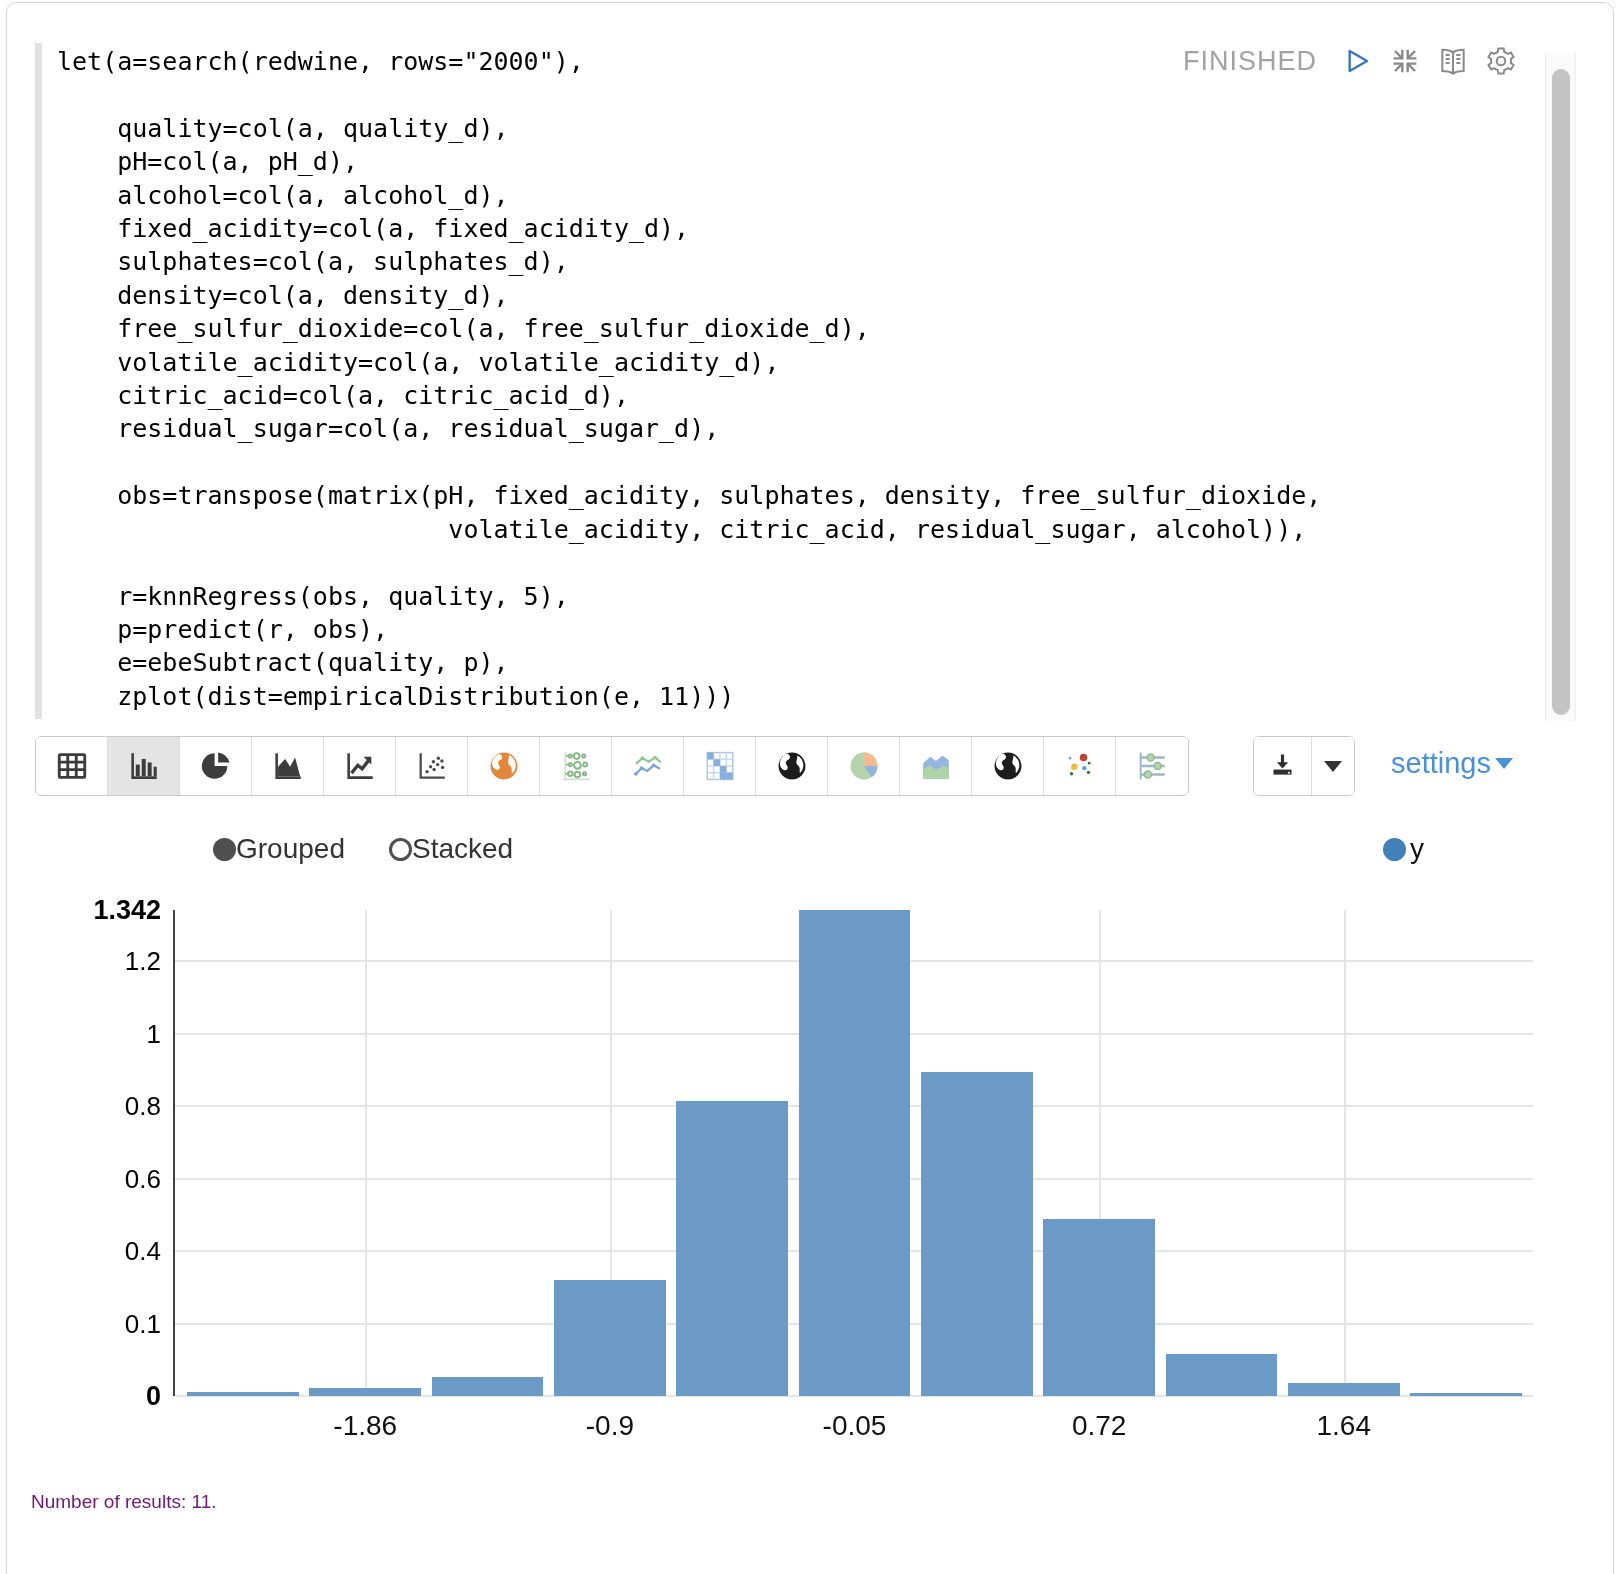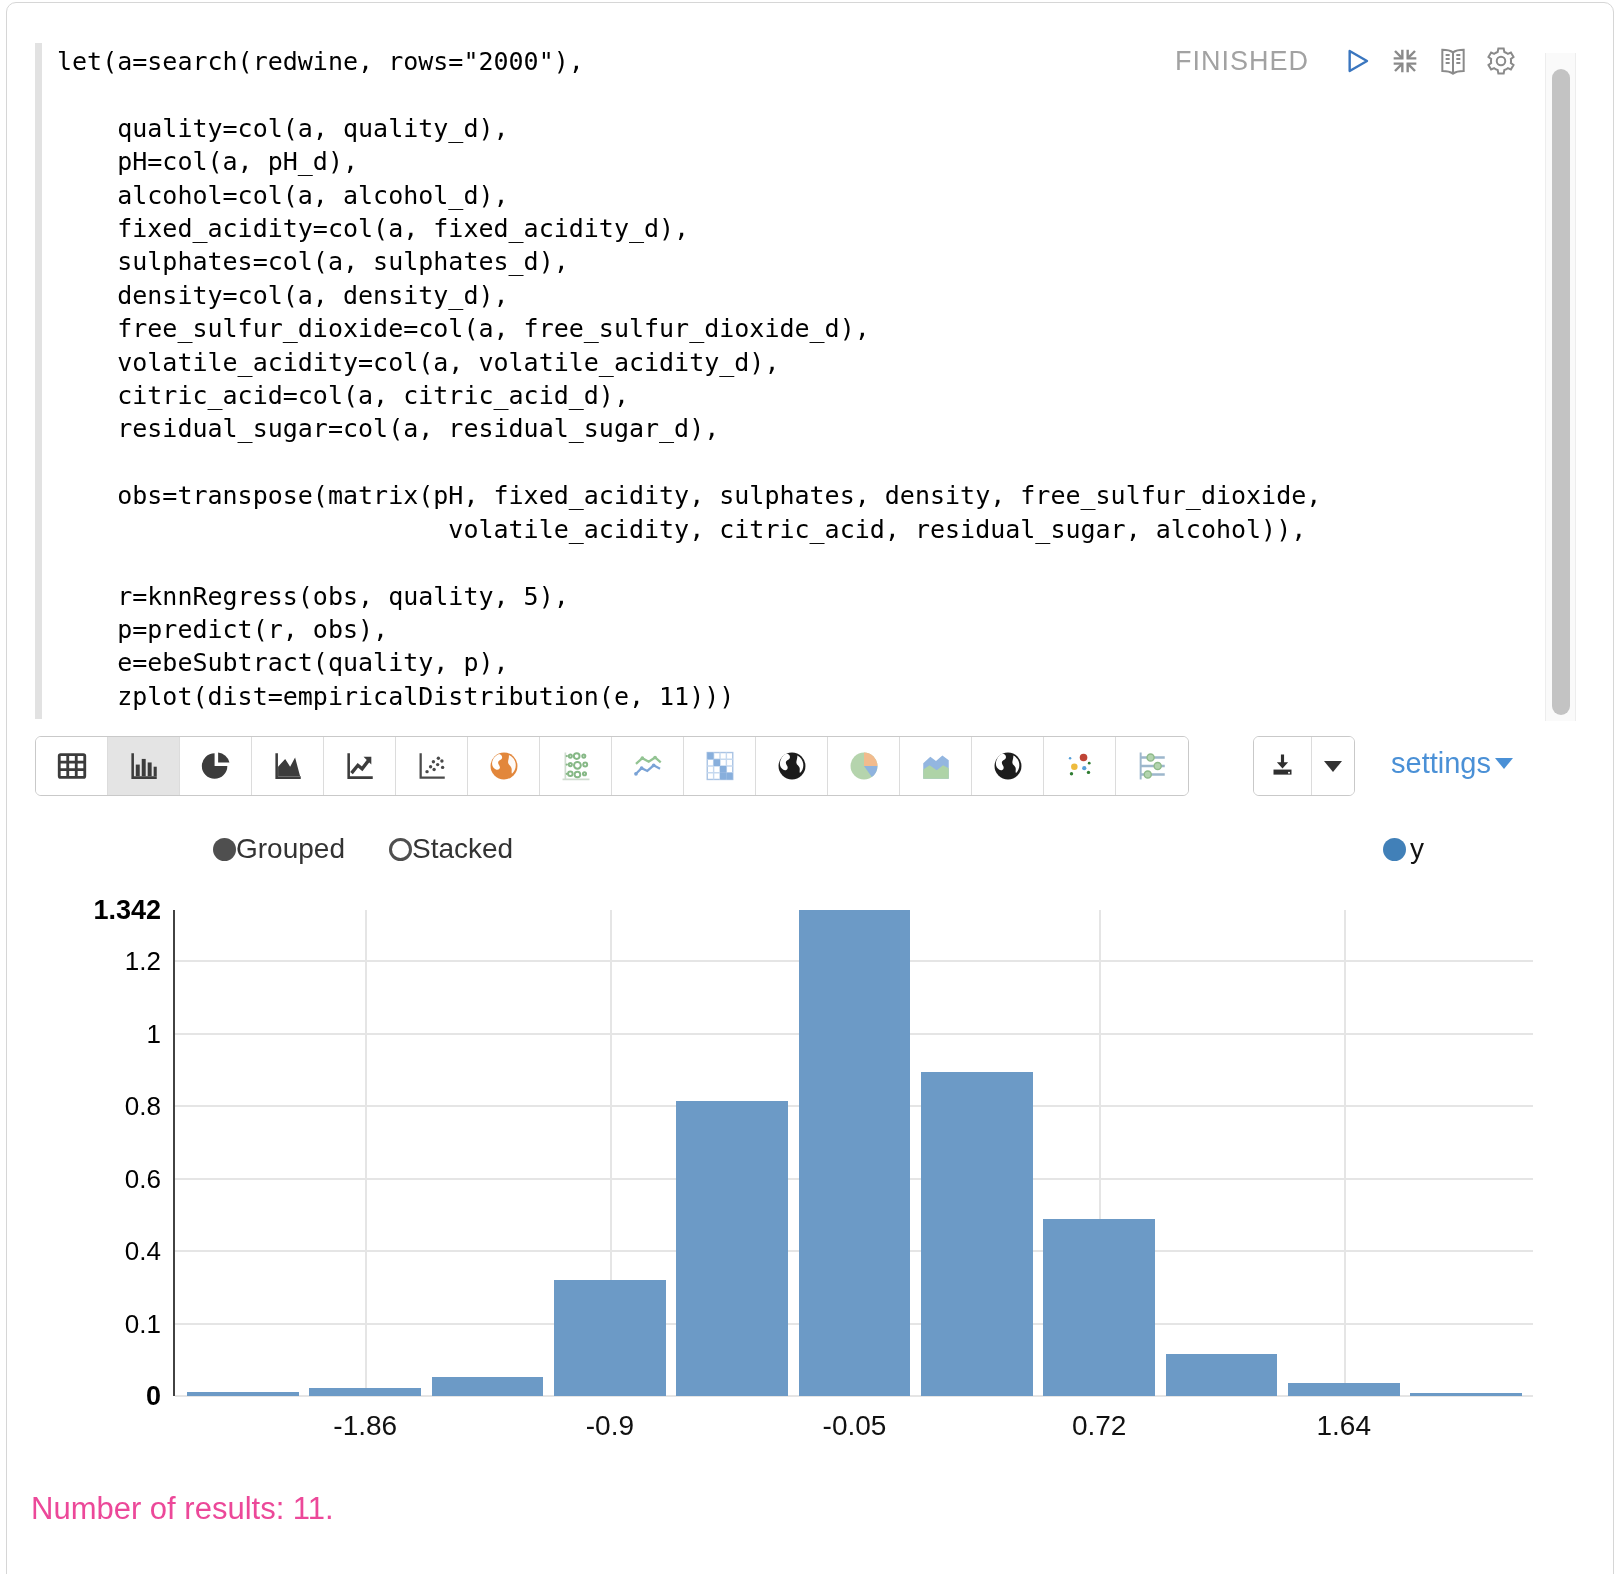--- a/index.html
+++ b/index.html
@@ -13,21 +13,21 @@
     background:#fff; border:1px solid #d6d6d6; border-radius:10px;
   }
   
   .gutter { position:absolute; left:28px; top:40px; width:7px; height:676px; background:#e2e2e2; }
   .code {
     position:absolute; left:50px; top:42px;
     font-family:"DejaVu Sans Mono", monospace; font-size:25px; line-height:33.4px;
     color:#000; white-space:pre; cursor:text;
   }
   .status-bar { position:absolute; top:40px; right:96px; height:36px; display:flex; align-items:center; gap:16px; }
-  .status { font-size:27px; color:#a2a2a2; letter-spacing:1px; margin-right:16px; }
+  .status { font-size:27px; color:#a2a2a2; letter-spacing:1px; margin-right:8px; }
   .pctl { width:32px; height:32px; padding:0; border:0; background:transparent; cursor:pointer; }
   .pctl svg { width:100%; height:100%; display:block; }
   .sb-track {
     position:absolute; left:1538px; top:50px; width:31px; height:668px;
     background:#fafafa; border-left:1px solid #ededed; border-right:1px solid #ededed;
   }
   .sb-thumb { position:absolute; left:6px; top:16px; width:18px; height:646px; background:#c3c3c3; border-radius:9px; }
   
   .viz-row { position:absolute; left:28px; top:733px; right:0; height:60px; }
   .viz-group { position:absolute; left:0; top:0; display:flex; border:1px solid #c9c9c9; border-radius:6px; overflow:hidden; background:#fff; }
@@ -53,21 +53,21 @@
   .series-legend { position:absolute; left:1376px; top:830px; display:flex; align-items:center; gap:4px; font-size:28px; color:#111; cursor:pointer; }
   .series-dot { width:23px; height:23px; border-radius:50%; }
   .plot { position:absolute; left:166px; top:907px; width:1360px; height:486px; border-left:2px solid #424242; }
   .gl-h { position:absolute; left:0; right:0; height:2px; background:#e5e5e5; }
   .gl-v { position:absolute; top:0; bottom:0; width:2px; background:#e5e5e5; }
   .ytick { position:absolute; right:calc(100% + 14px); transform:translateY(-50%); font-size:26px; color:#000; white-space:nowrap;text-align:center; }
   .ytick.bold { font-weight:bold; font-size:27px; }
   .xtick { position:absolute; top:calc(100% + 14px); transform:translateX(-50%); font-size:28px; color:#111; }
   .bar { position:absolute; bottom:0; }
   
-  .footer { position:absolute; left:24px; top:1488px; font-size:31px; color:#ec4899; }
+  .footer { position:absolute; left:24px; top:1488px; font-size:19px; color:#701a75; }
 </style>
 </head>
 <body>
 
 <div class="card">
 
   <div class="gutter"></div>
   <div class="code"><div>let(a=search(redwine, rows="2000"),</div><div>&nbsp;</div><div>    quality=col(a, quality_d),</div><div>    pH=col(a, pH_d),</div><div>    alcohol=col(a, alcohol_d),</div><div>    fixed_acidity=col(a, fixed_acidity_d),</div><div>    sulphates=col(a, sulphates_d),</div><div>    density=col(a, density_d),</div><div>    free_sulfur_dioxide=col(a, free_sulfur_dioxide_d),</div><div>    volatile_acidity=col(a, volatile_acidity_d),</div><div>    citric_acid=col(a, citric_acid_d),</div><div>    residual_sugar=col(a, residual_sugar_d),</div><div>&nbsp;</div><div>    obs=transpose(matrix(pH, fixed_acidity, sulphates, density, free_sulfur_dioxide,</div><div>                          volatile_acidity, citric_acid, residual_sugar, alcohol)),</div><div>&nbsp;</div><div>    r=knnRegress(obs, quality, 5),</div><div>    p=predict(r, obs),</div><div>    e=ebeSubtract(quality, p),</div><div>    zplot(dist=empiricalDistribution(e, 11)))</div></div>
 
   <div class="status-bar">

